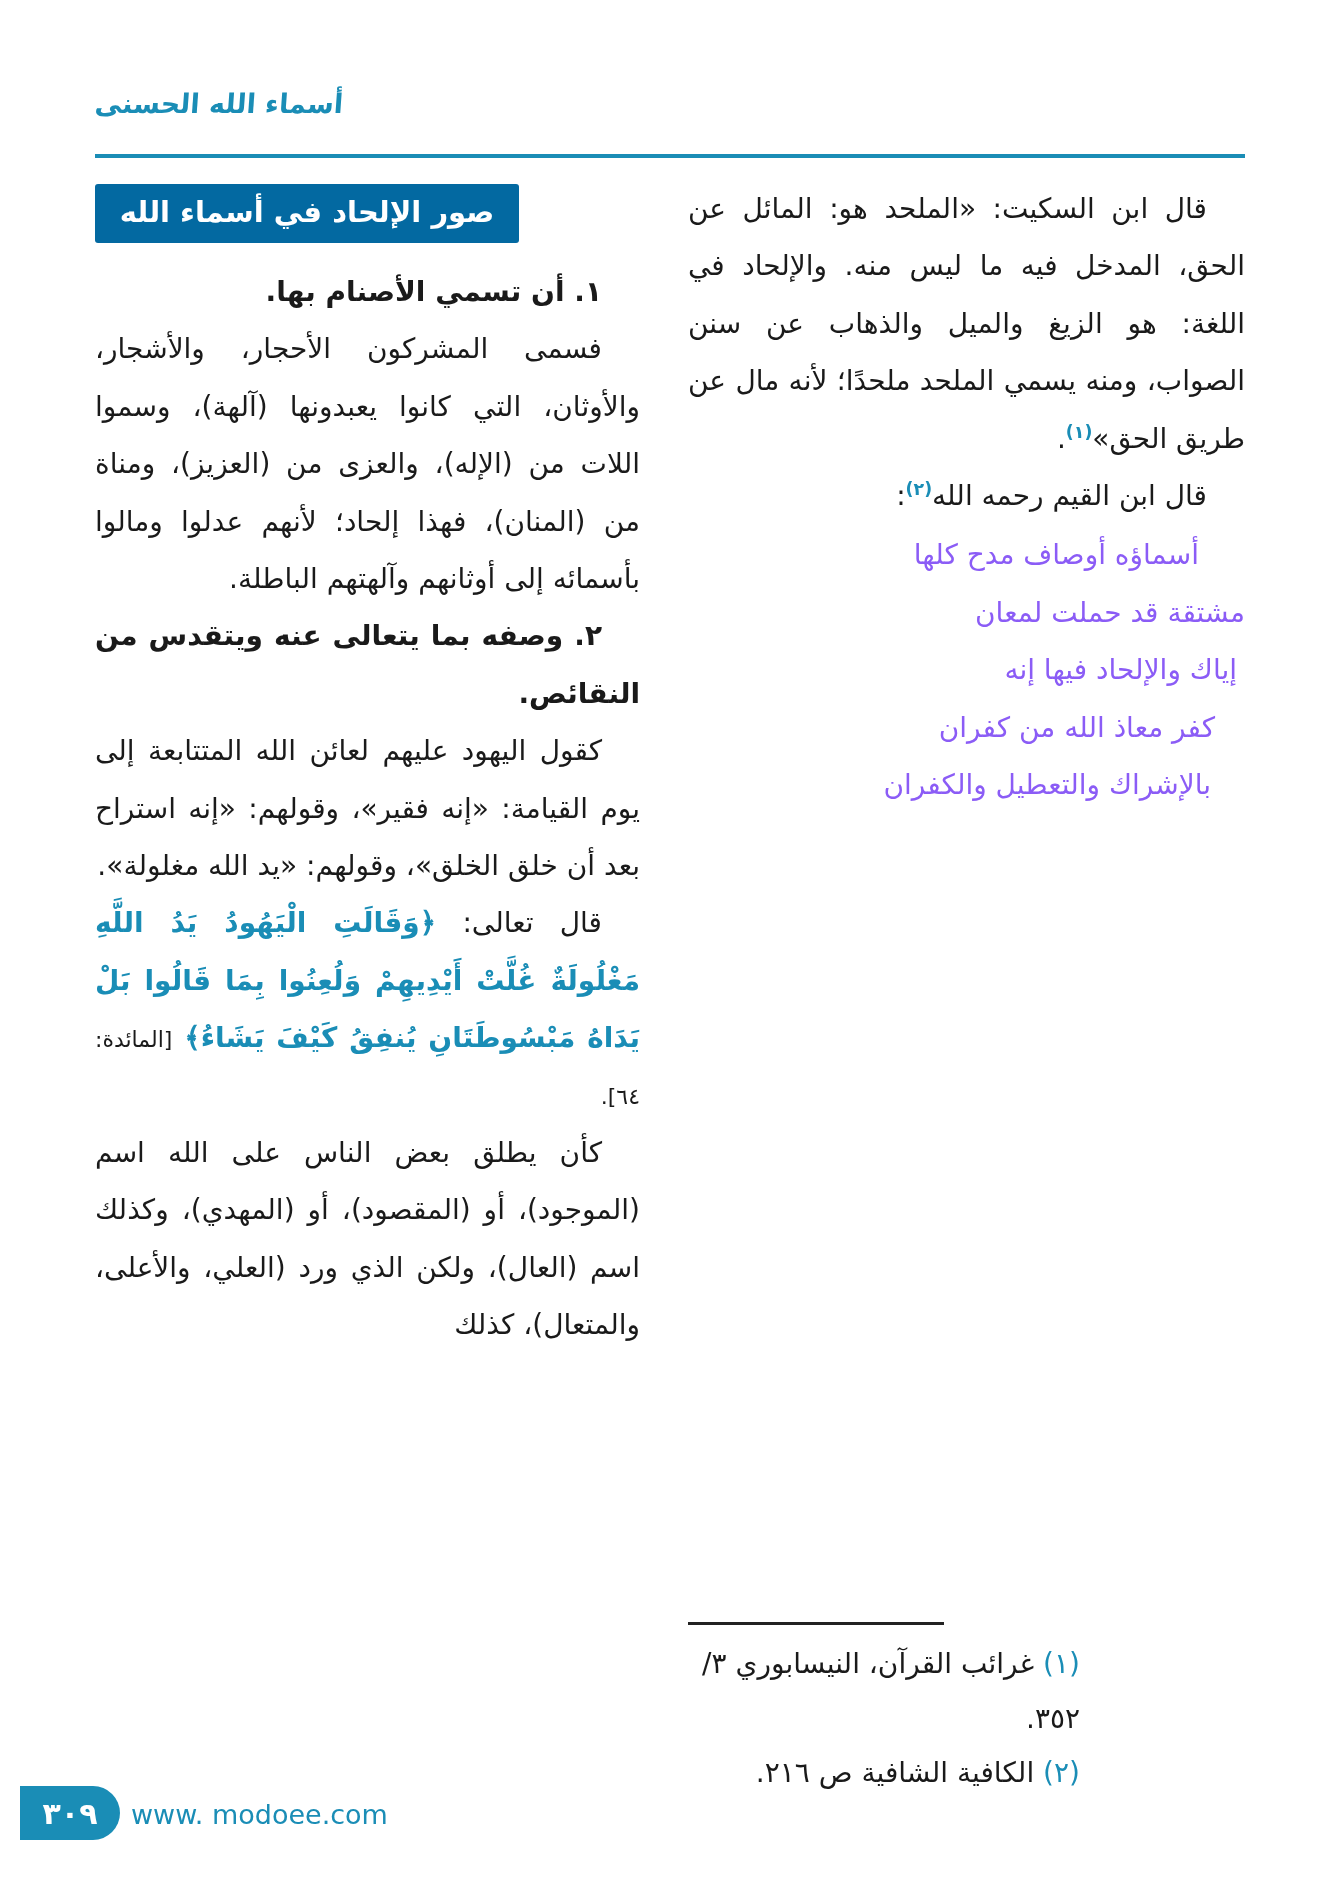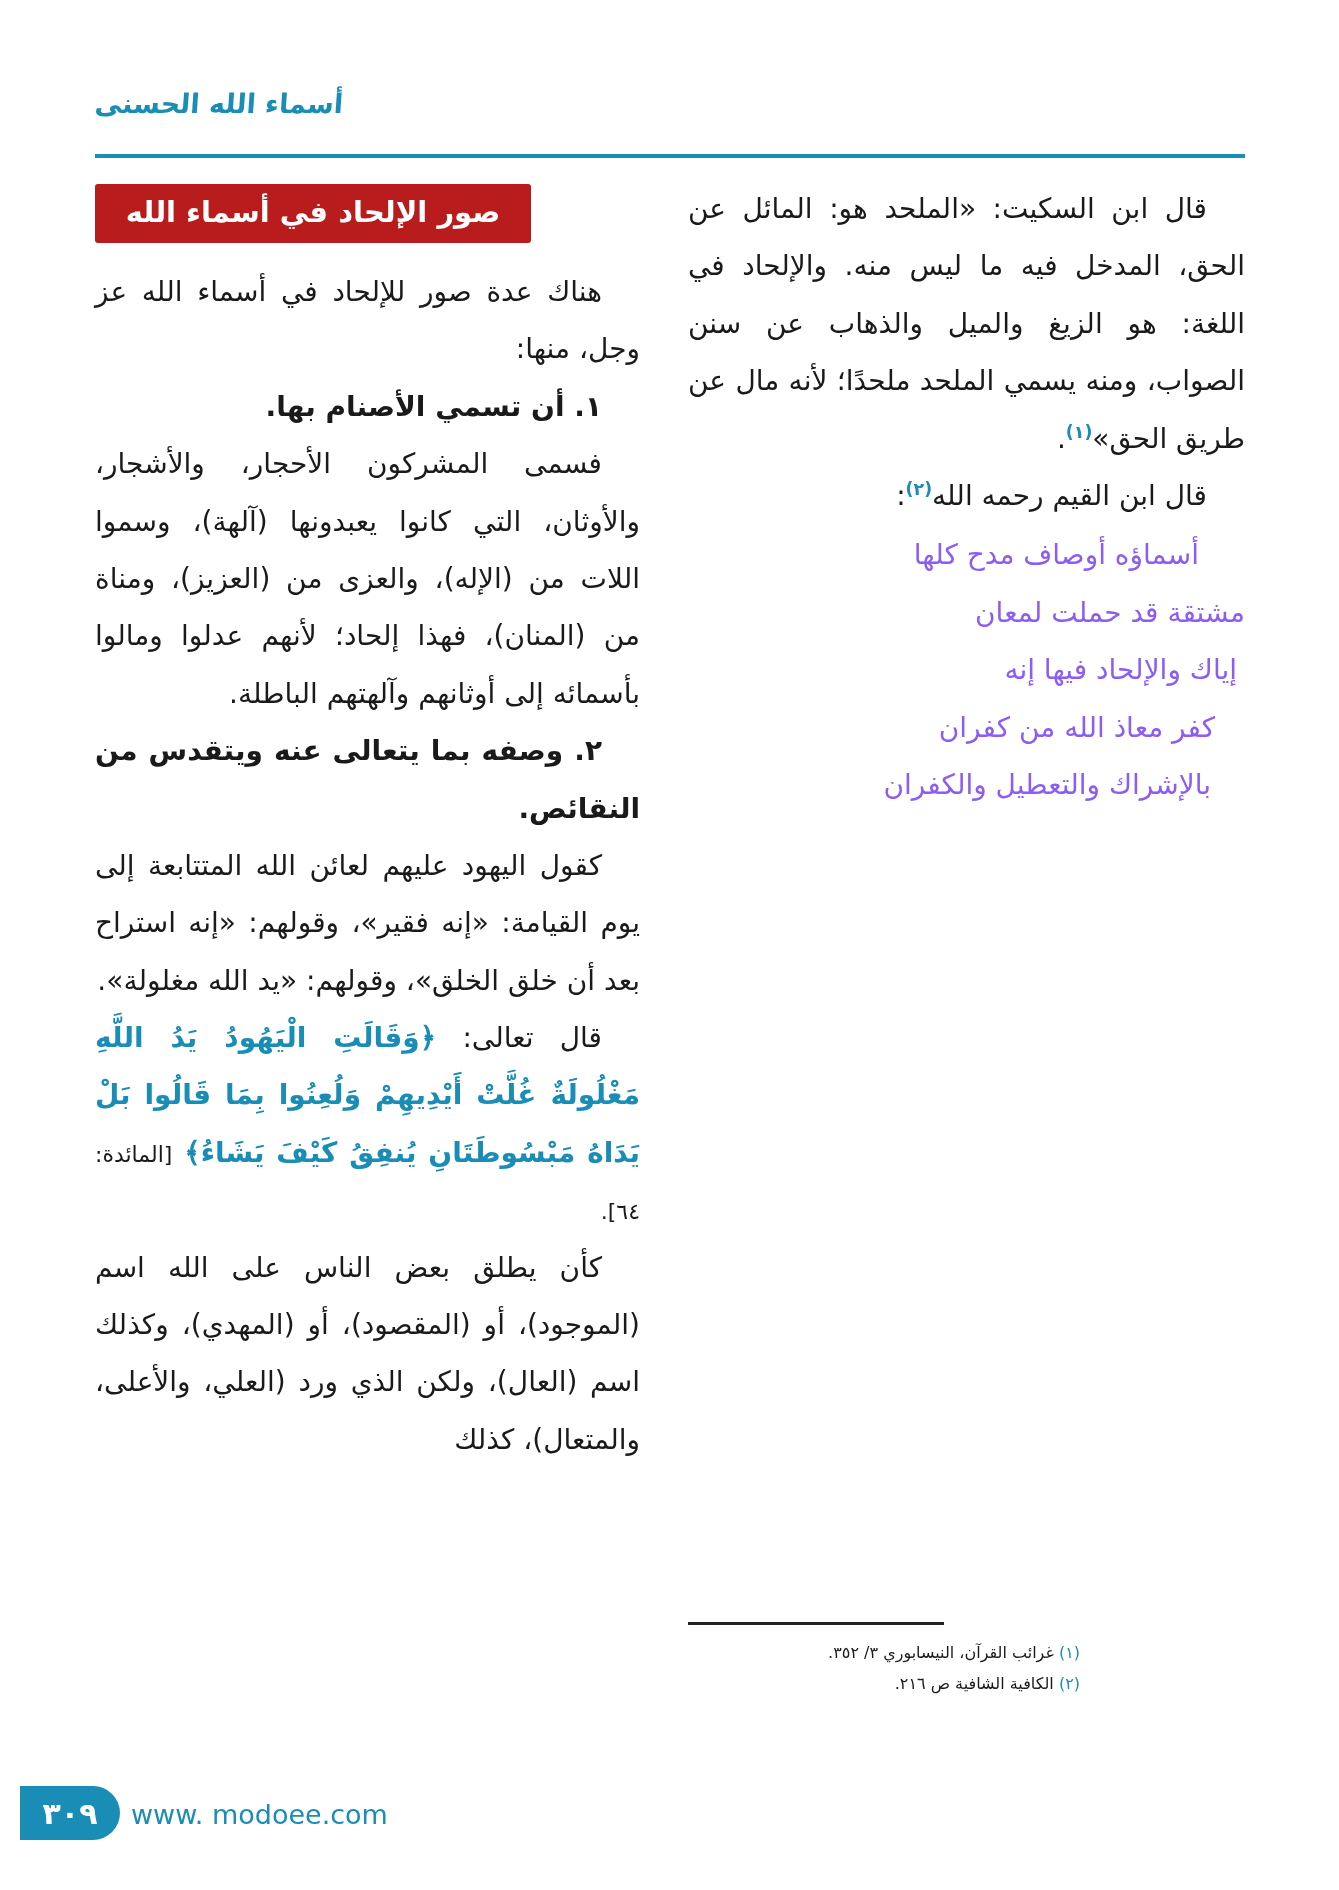--- a/index.html
+++ b/index.html
@@ -40,34 +40,34 @@
   .poetry-line { font-size:28px; line-height:2.05; color:#8b5cf6; }
   .pl0 { padding-right:46px; }
   .pl1 { padding-right:0; }
   .pl2 { padding-right:8px; }
   .pl3 { padding-right:30px; }
   .pl4 { padding-right:0; }
   .pl5 { padding-right:34px; }
   
   .section-box {
     width:408px; margin:4px auto 20px 0; 
-    background:#b91c1c; color:#ffffff; text-align:center;
-    font-size:29px; font-weight:bold; padding:11px 14px 14px;
+    background:#0369a1; color:#ffffff; text-align:center;
+    font-size:29px; font-weight:bold; padding:11px 8px 14px;
     border-radius:3px;
   }
   .item-title { font-weight:bold; }
   .quran-verse { color:#1a8db6; font-weight:bold; }
   .quran-ref { font-size:22px; color:#1a1a1a; font-weight:normal; }
   
   .footnote-area {
     position:absolute; top:1622px; right:94px; width:557px; direction:rtl;
   }
   .fn-rule { width:256px; height:3px; background:#222222; margin:0 auto 12px 0; }
   .fn-row {
-    font-size:16px; line-height:1.95; text-align:right; padding-right:165px;
+    font-size:28px; line-height:1.95; text-align:right; padding-right:165px;
     color:#1a1a1a;
   }
   .fn-marker { color:#1a8db6; }
   
   .page-pill {
     position:absolute; left:0; top:1786px; width:100px; height:54px;
     background:#1a8db6; border-radius:0 27px 27px 0;
     display:flex; align-items:center; justify-content:center;
     color:#ffffff; font-size:30px; font-weight:bold;margin-left:20px;
   }
@@ -96,21 +96,20 @@
         <div class="poetry-line pl1">مشتقة قد حملت لمعان</div>
         <div class="poetry-line pl2">إياك والإلحاد فيها إنه</div>
         <div class="poetry-line pl3">كفر معاذ الله من كفران</div>
         <div class="poetry-line pl5">بالإشراك والتعطيل والكفران</div>
       </div>
     </div>
 
     <div class="col-left">
       <div class="section-box">صور الإلحاد في أسماء الله</div>
 
-      <p class="body indent">هناك عدة صور للإلحاد في أسماء الله عز وجل، منها:</p>
 
       <p class="body indent item-title">١. أن تسمي الأصنام بها.</p>
       <p class="body indent">فسمى المشركون الأحجار، والأشجار، والأوثان، التي كانوا يعبدونها (آلهة)، وسموا اللات من (الإله)، والعزى من (العزيز)، ومناة من (المنان)، فهذا إلحاد؛ لأنهم عدلوا ومالوا بأسمائه إلى أوثانهم وآلهتهم الباطلة.</p>
 
       <p class="body indent item-title">٢. وصفه بما يتعالى عنه ويتقدس من النقائص.</p>
       <p class="body indent">كقول اليهود عليهم لعائن الله المتتابعة إلى يوم القيامة: «إنه فقير»، وقولهم: «إنه استراح بعد أن خلق الخلق»، وقولهم: «يد الله مغلولة».</p>
 
       <p class="body indent"><span>قال تعالى: </span><span class="quran-verse">﴿وَقَالَتِ الْيَهُودُ يَدُ اللَّهِ مَغْلُولَةٌ غُلَّتْ أَيْدِيهِمْ وَلُعِنُوا بِمَا قَالُوا بَلْ يَدَاهُ مَبْسُوطَتَانِ يُنفِقُ كَيْفَ يَشَاءُ﴾ </span><span class="quran-ref">[المائدة: ٦٤].</span></p>
 
       <p class="body indent">كأن يطلق بعض الناس على الله اسم (الموجود)، أو (المقصود)، أو (المهدي)، وكذلك اسم (العال)، ولكن الذي ورد (العلي، والأعلى، والمتعال)، كذلك</p>

